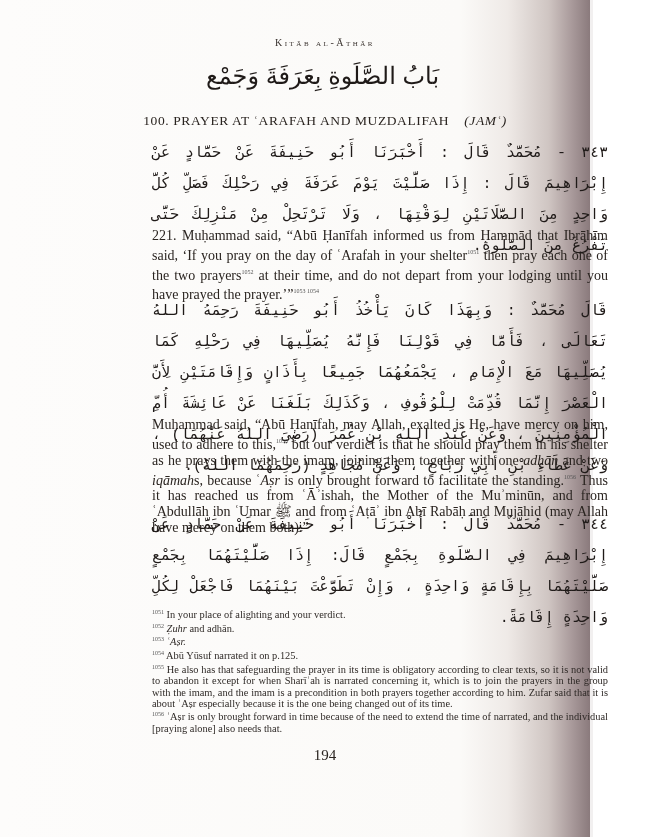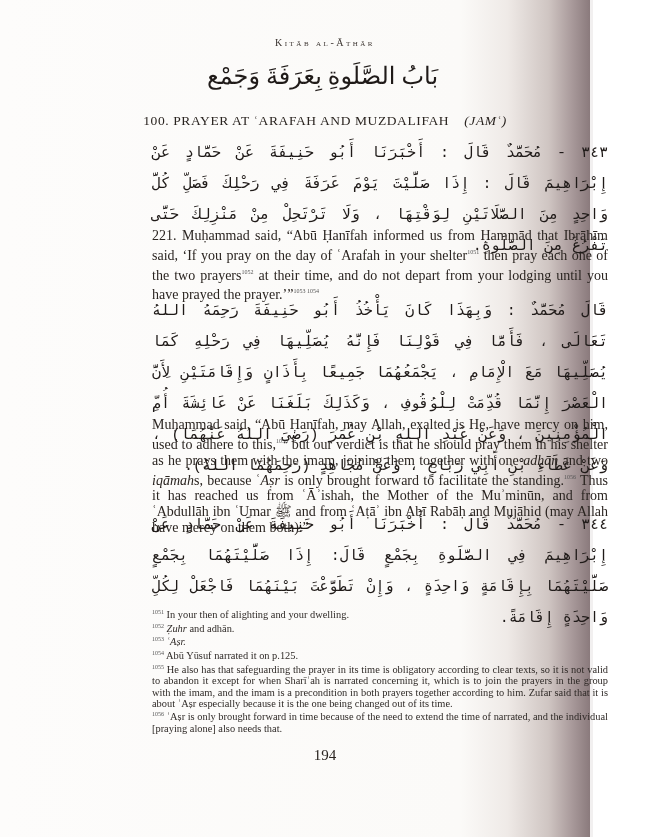--- a/index.html
+++ b/index.html
@@ -16,21 +16,21 @@
     .gutter-edge {
       position: absolute; left: 590px; top: 0; width: 3px; height: 837px;
       background: #f2f0f0;
     }
     .running-head {
       position: absolute; top: 37px; left: 0; width: 650px; text-align: center;
       font-size: 10px; letter-spacing: 2.5px; font-variant: small-caps; color: #3b3430;
     }
     .ar-title {
       position: absolute; top: 62px; left: 0; width: 645px; text-align: center;
-      direction: rtl; font-family: Liberation Serif, serif; font-size: 24px; color: #1f1a18;
+      direction: rtl; font-family: Liberation Sans, sans-serif; font-size: 24px; color: #1f1a18;
     }
     .chapter-title {
       position: absolute; top: 113px; left: 0; width: 650px; text-align: center;
       font-size: 13.5px; letter-spacing: 0.6px; color: #2a2420;
     }
     .chapter-title i { font-style: italic; margin-left: 11px; }
     .block { position: absolute; left: 152px; width: 456px; }
     .ar {
       direction: rtl; text-align: justify; text-align-last: right;
       font-family: Liberation Mono, monospace; font-size: 15px; line-height: 31px; color: #1f1a18;
@@ -71,21 +71,21 @@
 
 <div class="block ar" style="top:296px;">قَالَ مُحَمَّدٌ : وَبِهَذَا كَانَ يَأْخُذُ أَبُو حَنِيفَةَ رَحِمَهُ اللهُ تَعَالَى ، فَأَمَّا فِي قَوْلِنَا فَإِنَّهُ يُصَلِّيهَا فِي رَحْلِهِ كَمَا يُصَلِّيهَا مَعَ الْإِمَامِ ، يَجْمَعُهُمَا جَمِيعًا بِأَذَانٍ وَإِقَامَتَيْنِ لِأَنَّ الْعَصْرَ إِنَّمَا قُدِّمَتْ لِلْوُقُوفِ ، وَكَذَلِكَ بَلَغَنَا عَنْ عَائِشَةَ أُمِّ الْمُؤْمِنِينَ ، وَعَنْ عَبْدِ اللهِ بْنِ عُمَرَ (رَضِيَ اللهُ عَنْهُمَا) ، وَعَنْ عَطَاءِ بْنِ أَبِي رَبَاحٍ ، وَعَنْ مُجَاهِدٍ (رَحِمَهُمَا اللهُ).</div>
 
 <div class="block en" style="top:417px;">
   <span>Muḥammad said, “Abū Ḥanīfah, may Allah, exalted is He, have mercy on him, used to adhere to this,</span><sup>1055</sup><span> but our verdict is that he should pray them in his shelter as he prays them with the imam, joining them together with one </span><i>adhān</i><span> and two </span><i>iqāmah</i><span>s, because ʿ</span><i>Aṣr</i><span> is only brought forward to facilitate the standing.</span><sup>1056</sup><span> Thus it has reached us from ʿĀʾishah, the Mother of the Muʾminūn, and from ʿAbdullāh ibn ʿUmar ﷺ and from ʿAṭāʾ ibn Abī Rabāḥ and Mujāhid (may Allah have mercy on them both).”</span>
 </div>
 
 <div class="block ar" style="top:510px;">٣٤٤ - مُحَمَّدٌ قَالَ : أَخْبَرَنَا أَبُو حَنِيفَةَ عَنْ حَمَّادٍ عَنْ إِبْرَاهِيمَ فِي الصَّلَوةِ بِجَمْعٍ قَالَ: إِذَا صَلَّيْتَهُمَا بِجَمْعٍ صَلَّيْتَهُمَا بِإِقَامَةٍ وَاحِدَةٍ ، وَإِنْ تَطَوَّعْتَ بَيْنَهُمَا فَاجْعَلْ لِكُلِّ وَاحِدَةٍ إِقَامَةً.</div>
 
 <div class="fn-list">
-  <div class="fn"><sup>1051</sup> <span>In your then of alighting and your dwelling.</span></div>
+  <div class="fn"><sup>1051</sup> <span>In your place of alighting and your verdict.</span></div>
   <div class="fn"><sup>1052</sup> <i>Ẓuhr</i><span> and adhān.</span></div>
   <div class="fn"><sup>1053</sup> <i>ʿAṣr.</i></div>
   <div class="fn"><sup>1054</sup> <span>Abū Yūsuf narrated it on p.125.</span></div>
   <div class="fn"><sup>1055</sup> <span>He also has that safeguarding the prayer in its time is obligatory according to clear texts, so it is not valid to abandon it except for when Sharīʿah is narrated concerning it, which is to join the prayers in the group with the imam, and the imam is a precondition in both prayers together according to him. Zufar said that it is about ʿAṣr especially because it is the one being changed out of its time.</span></div>
   <div class="fn"><sup>1056</sup> <span>ʿAṣr is only brought forward in time because of the need to extend the time of narrated, and the individual [praying alone] also needs that.</span></div>
 </div>
 
 <div class="page-number">194</div>
 
 </body></html>

